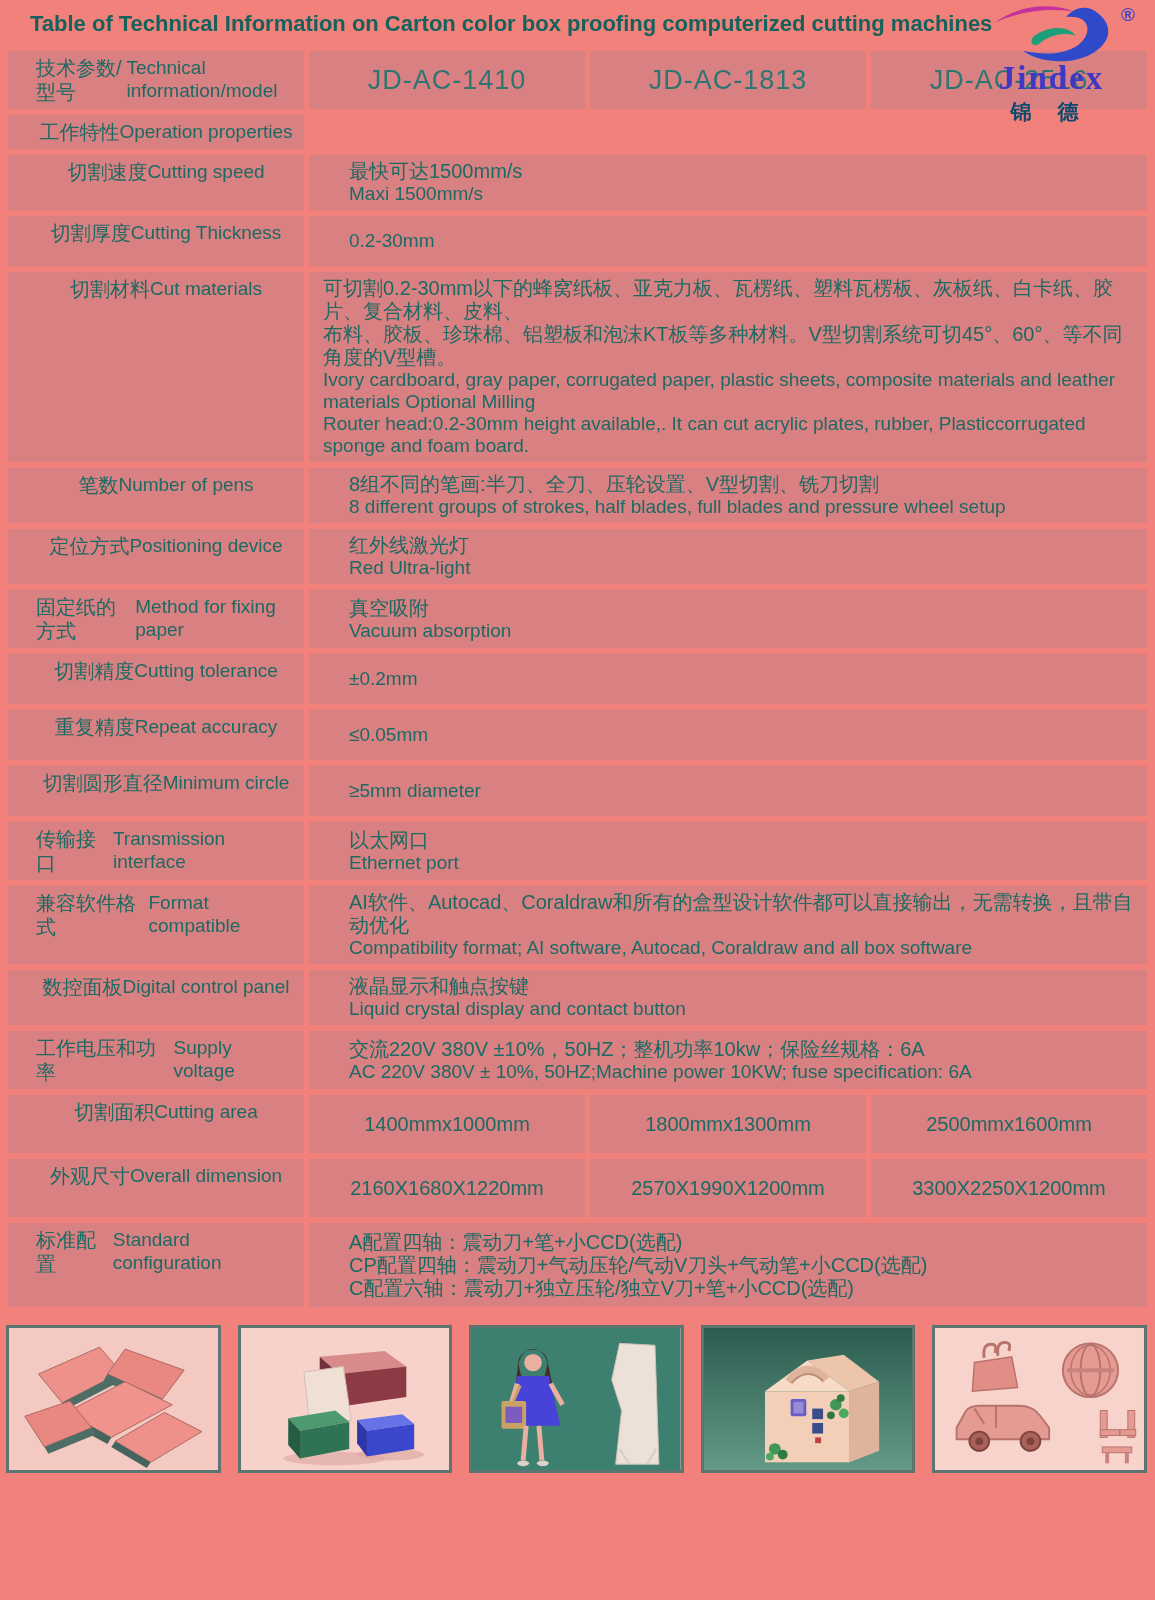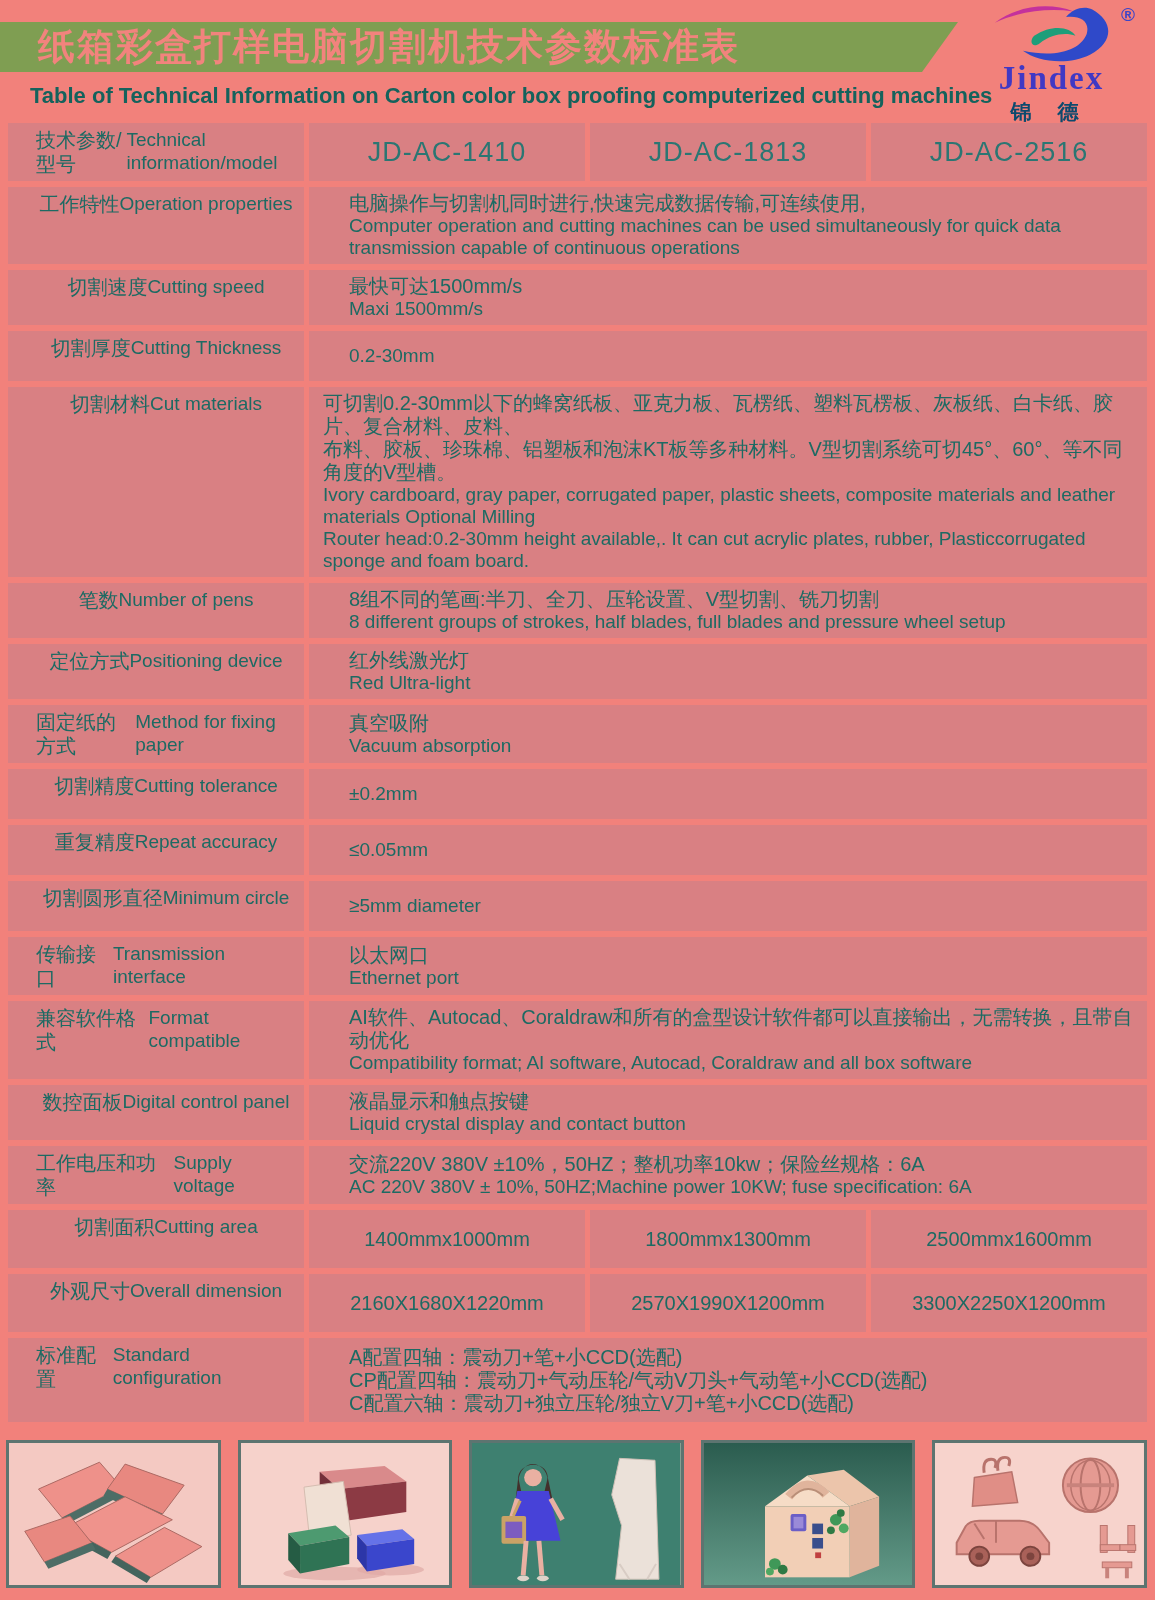--- a/index.html
+++ b/index.html
@@ -76,23 +76,20 @@
     width:100%;height:148px;border:3px solid #5d7470;box-sizing:border-box;
     display:block;background:#f4ccc5;
   }
   .g-img svg{display:block;width:100%;height:100%;}
 </style>
 </head>
 <body>
 
 <div class="page">
 
-  <div class="banner">
-    <span>纸箱彩盒打样电脑切割机技术参数标准表</span>
-  </div>
   <div class="subtitle">Table of Technical Information on Carton color box proofing computerized cutting machines</div>
 
   <div class="logo">
     <svg width="150" height="60" viewBox="0 0 150 64">
       <path d="M14 22 C38 4, 72 0, 98 10 C70 6, 40 10, 14 22 Z" fill="#c4319c"></path>
       <path d="M118 8 C140 20, 142 42, 116 56 C92 68, 60 64, 44 52 C82 60, 106 50, 112 34 C116 20, 104 14, 90 16 C98 6, 110 4, 118 8 Z" fill="#2f49c9"></path>
       <path d="M56 36 C74 24, 94 26, 100 36 C90 32, 74 34, 62 44 C54 50, 50 42, 56 36 Z" fill="#1e9e7a"></path>
     </svg>
     <div class="reg">®</div>
     <div class="wordmark">Jindex</div>
@@ -106,25 +103,20 @@
           <div class="label-en">Technical information/model</div>
         </div>
         <div class="cell col-cell">JD-AC-1410</div>
         <div class="cell col-cell">JD-AC-1813</div>
         <div class="cell col-cell">JD-AC-2516</div>
       </div>
       <div class="row">
         <div class="cell label-cell">
           <div class="label-zh">工作特性</div>
           <div class="label-en">Operation properties</div>
-        </div>
-        <div class="cell value-cell">
-          <div class="line-zh">电脑操作与切割机同时进行,快速完成数据传输,可连续使用,</div>
-          <div class="line-en">Computer operation and cutting machines can be used simultaneously for quick data</div>
-          <div class="line-en">transmission capable of continuous operations</div>
         </div>
       </div>
       <div class="row">
         <div class="cell label-cell">
           <div class="label-zh">切割速度</div>
           <div class="label-en">Cutting speed</div>
         </div>
         <div class="cell value-cell">
           <div class="line-zh">最快可达1500mm/s</div>
           <div class="line-en">Maxi 1500mm/s</div>

